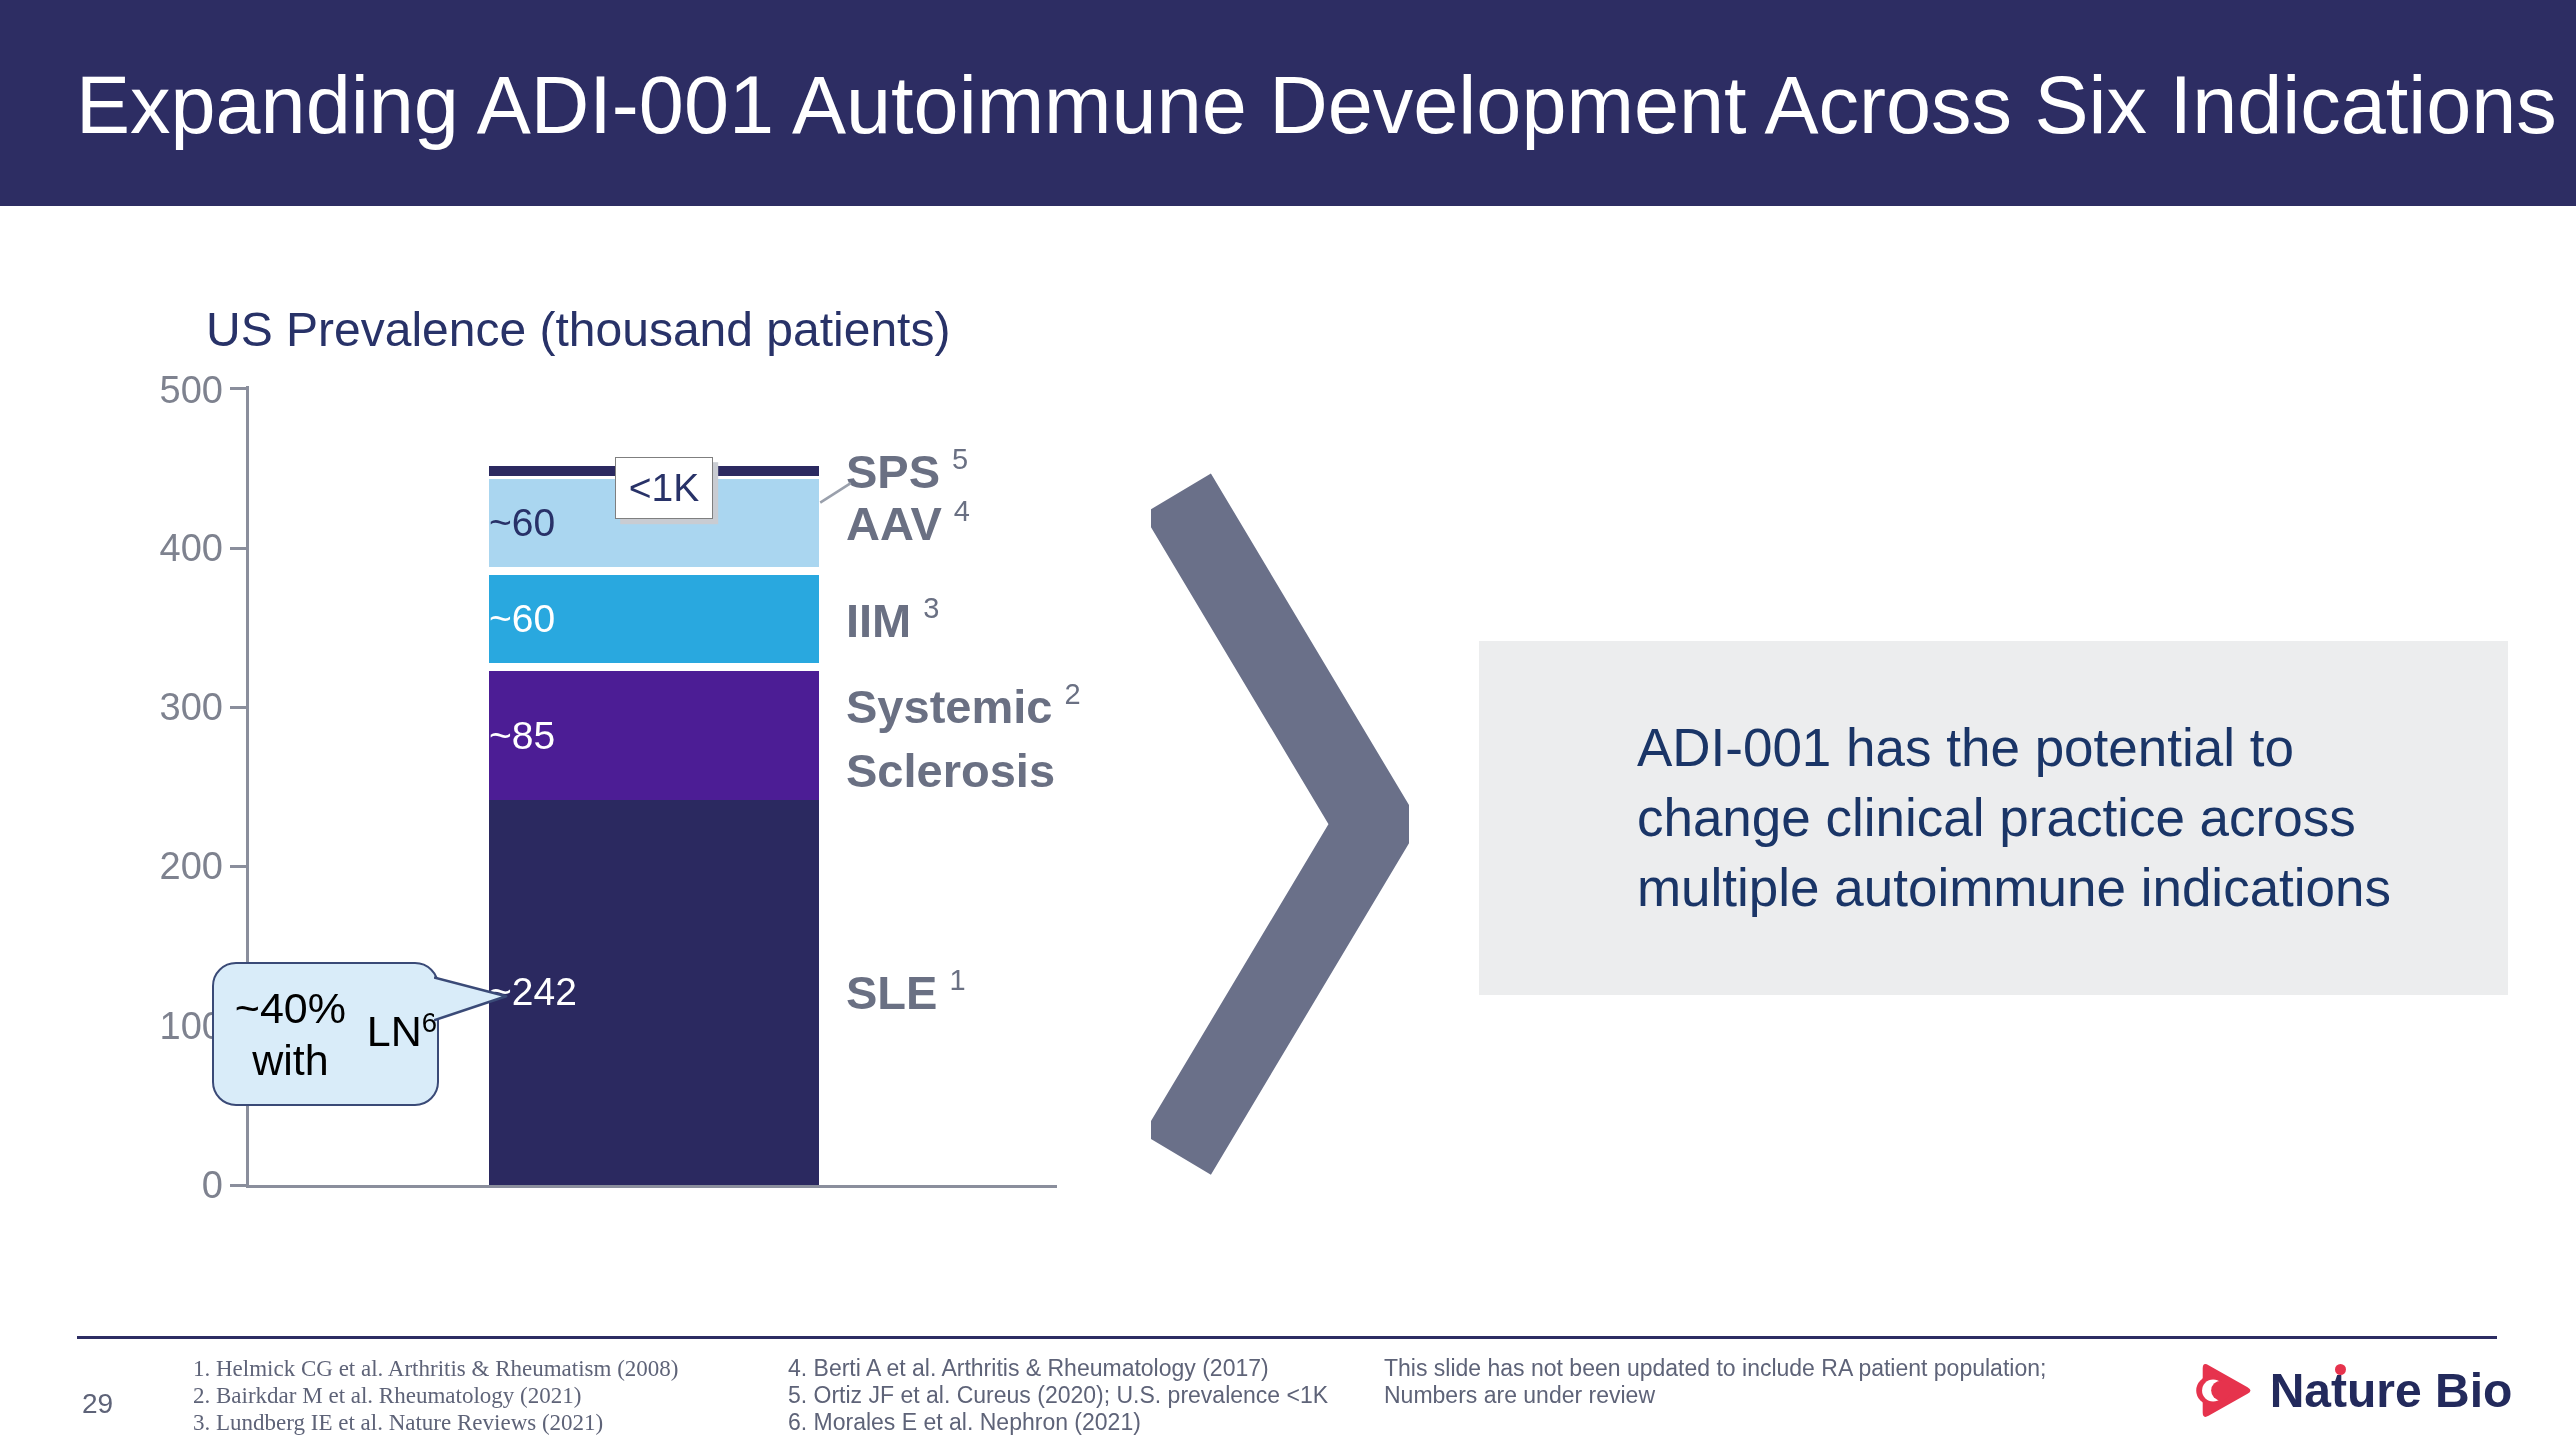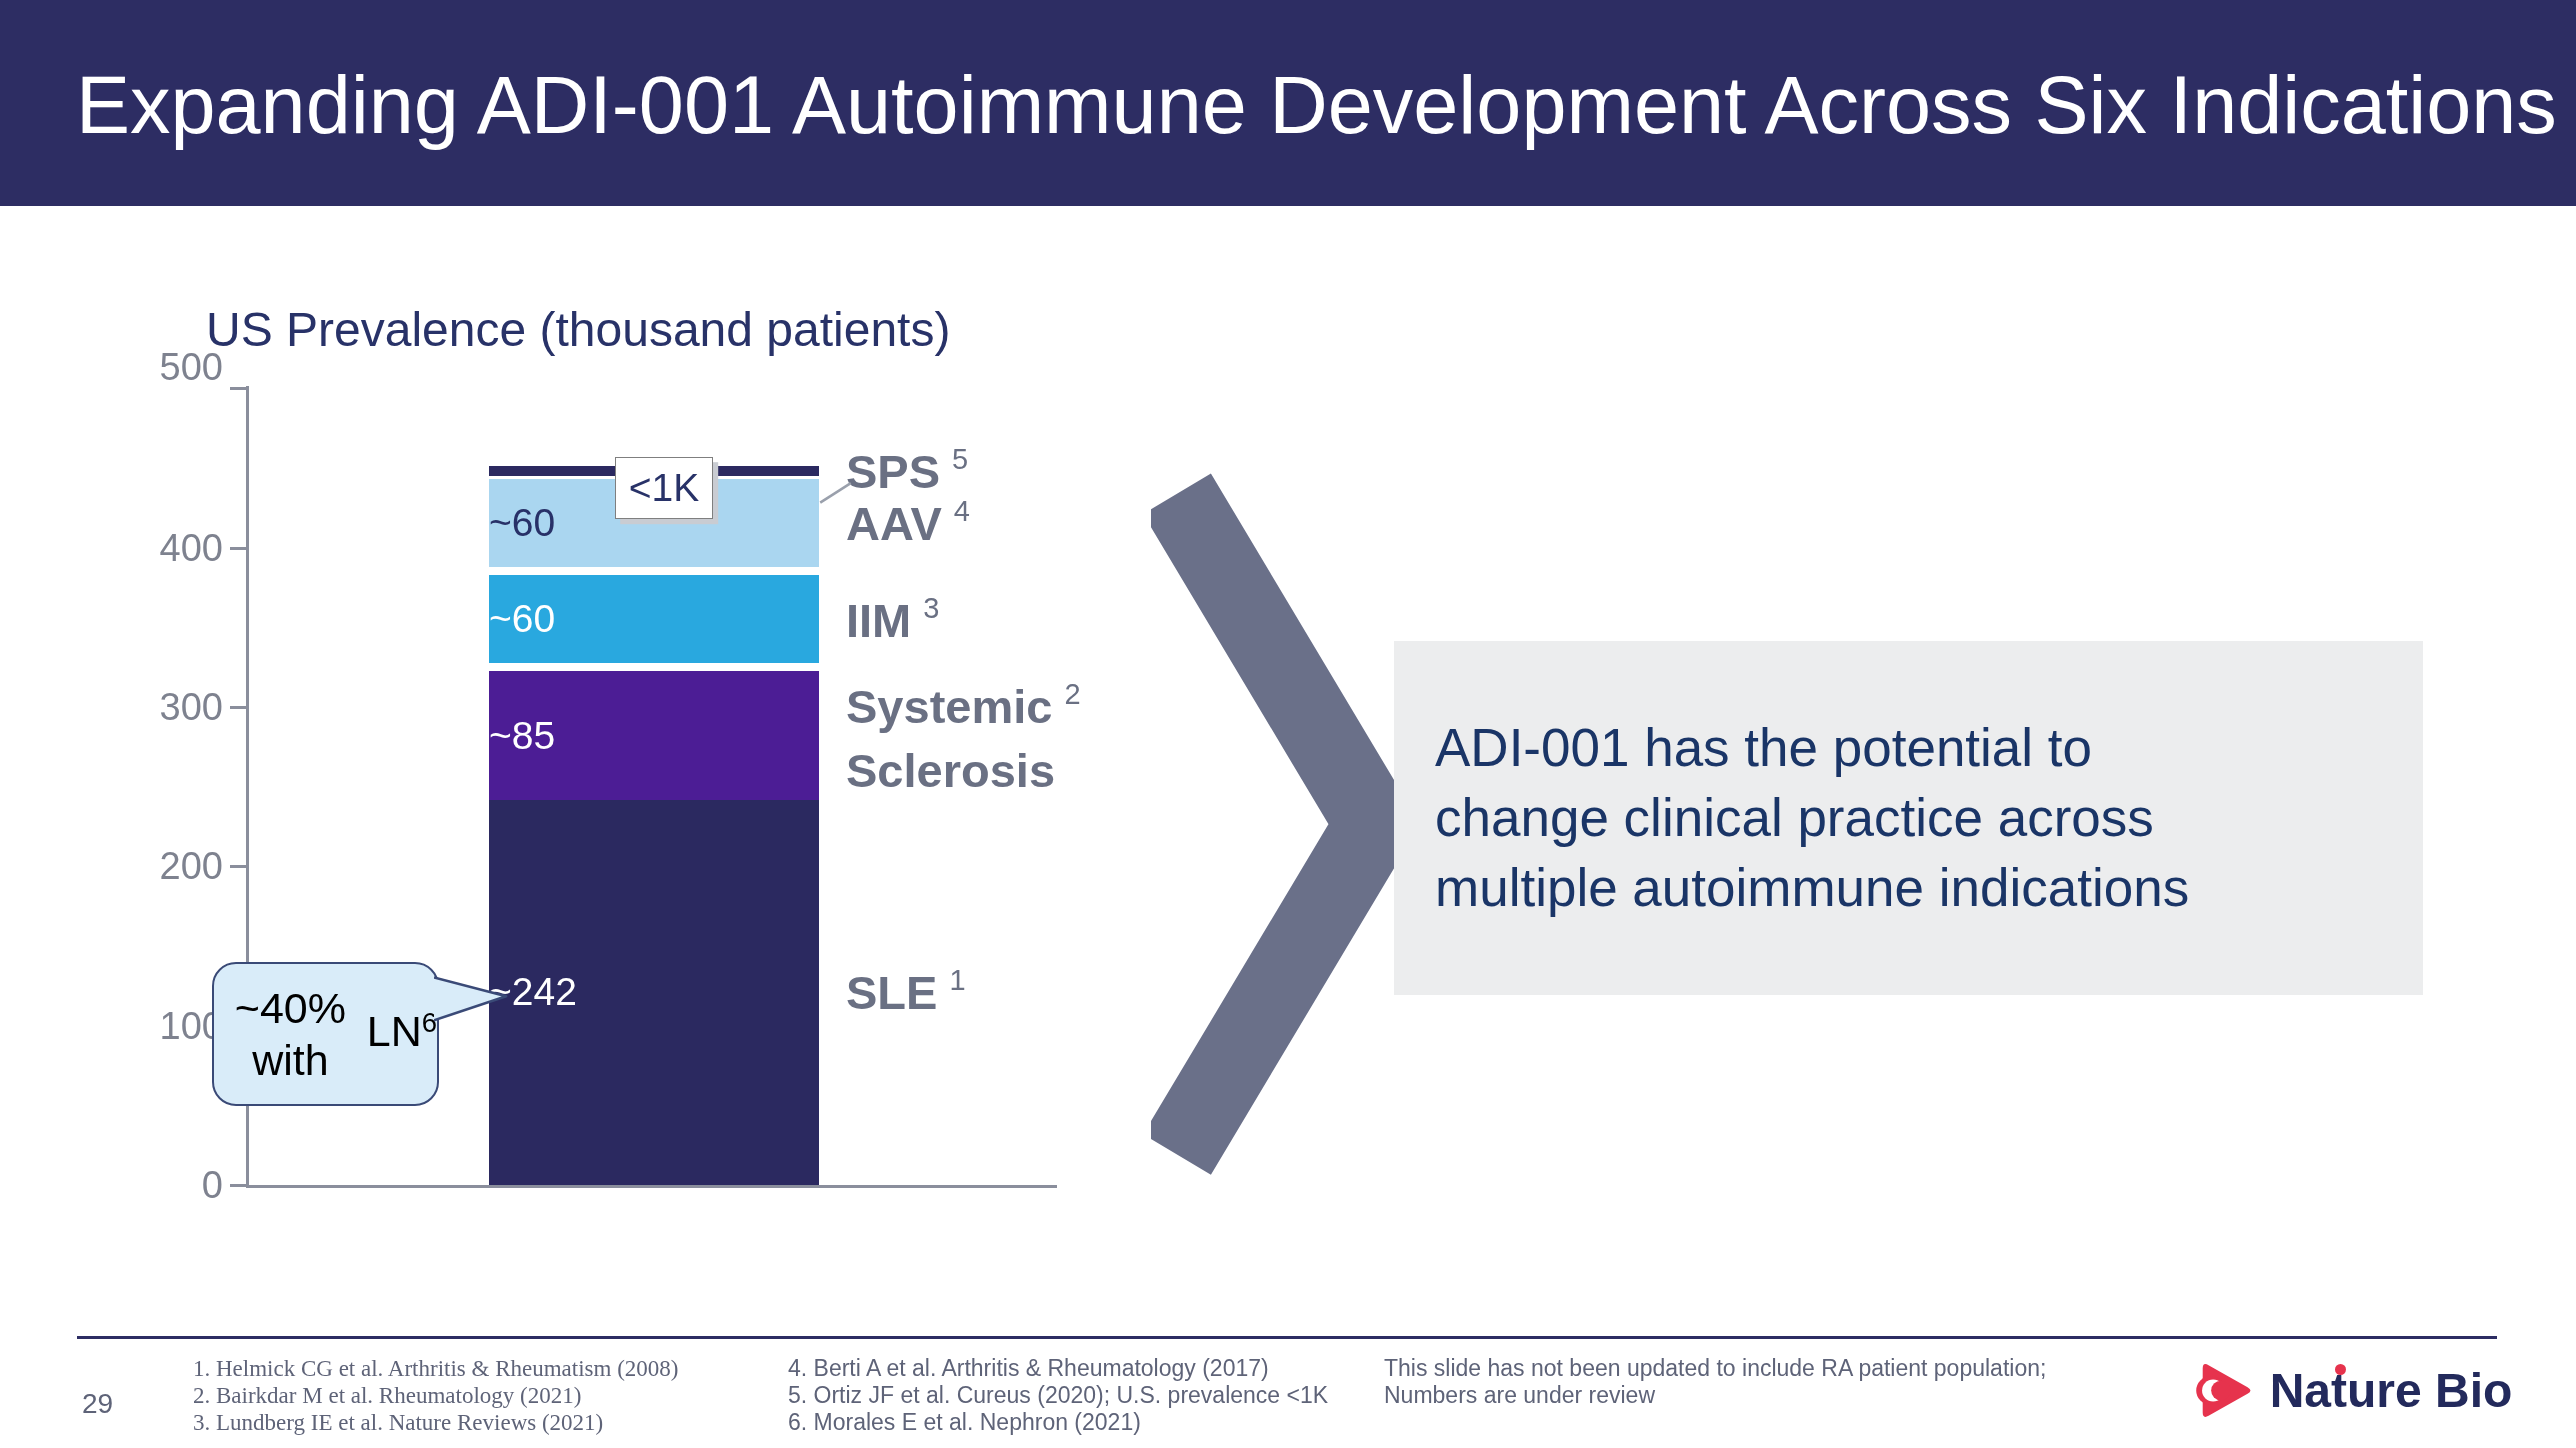--- a/index.html
+++ b/index.html
@@ -39,21 +39,21 @@
     position:absolute; left:212px; top:962px; width:227px; height:144px;
     background:#D9ECF9; border:2.6px solid #3A4A77; border-radius:24px; z-index:6;
     display:flex; flex-direction:row; align-items:center; justify-content:center;
     font-size:43px; color:#000; line-height:52px; text-align:center;
   }
   .bubble .sup { font-size:27.5px; position:relative; top:-13.7px; }
   .bubble-tail { position:absolute; left:434px; top:967px; z-index:7; }
 
   .chevron-wrap { position:absolute; left:1151px; top:468px; }
 
-  .key-box { position:absolute; left:1394px; top:641px; width:1029px; height:354px; background:#ECEDEE; display:flex; align-items:center; }
+  .key-box { position:absolute; left:1479px; top:641px; width:1029px; height:354px; background:#ECEDEE; display:flex; align-items:center;justify-content:center; }
   .key-box .txt { padding-left:41px; font-size:53px; line-height:70px; color:#1A3567; white-space:pre-line; }
 
   
   .divider { position:absolute; left:77px; top:1336px; width:2420px; height:2.6px; background:#2D2D63; }
   .pagenum { position:absolute; left:82px; top:1388px; font-size:28px; color:#5E6378; }
   .fncol { position:absolute; top:1355px; font-size:23px; line-height:27px; color:#5E6378; white-space:pre-line; }
   .fncol.c1 { left:193px;font-family:Liberation Serif, serif; }
   .fncol.c2 { left:788px; }
   .fncol.c3 { left:1384px; }
 
@@ -69,21 +69,21 @@
   <div class="header">
     <div class="title">Expanding ADI-001 Autoimmune Development Across Six Indications</div>
   </div>
 
   <div class="chart-title">US Prevalence (thousand patients)</div>
 
   <div class="yaxis"></div>
   <div class="xaxis"></div>
   <div id="ticks">
       <div class="tick-mark" style="top: 387px;"></div>
-      <div class="tick-label" style="top: 348px; text-align: right;">500</div>
+      <div class="tick-label" style="top: 371px; text-align: right;">500</div>
       <div class="tick-mark" style="top: 547px;"></div>
       <div class="tick-label" style="top: 529px;">400</div>
       <div class="tick-mark" style="top: 706px;"></div>
       <div class="tick-label" style="top: 688px;">300</div>
       <div class="tick-mark" style="top: 865px;"></div>
       <div class="tick-label" style="top: 847px;">200</div>
       <div class="tick-mark" style="top: 1025px;"></div>
       <div class="tick-label" style="top: 1007px;">100</div>
       <div class="tick-mark" style="top: 1184px;"></div>
       <div class="tick-label" style="top: 1166px;">0</div>

